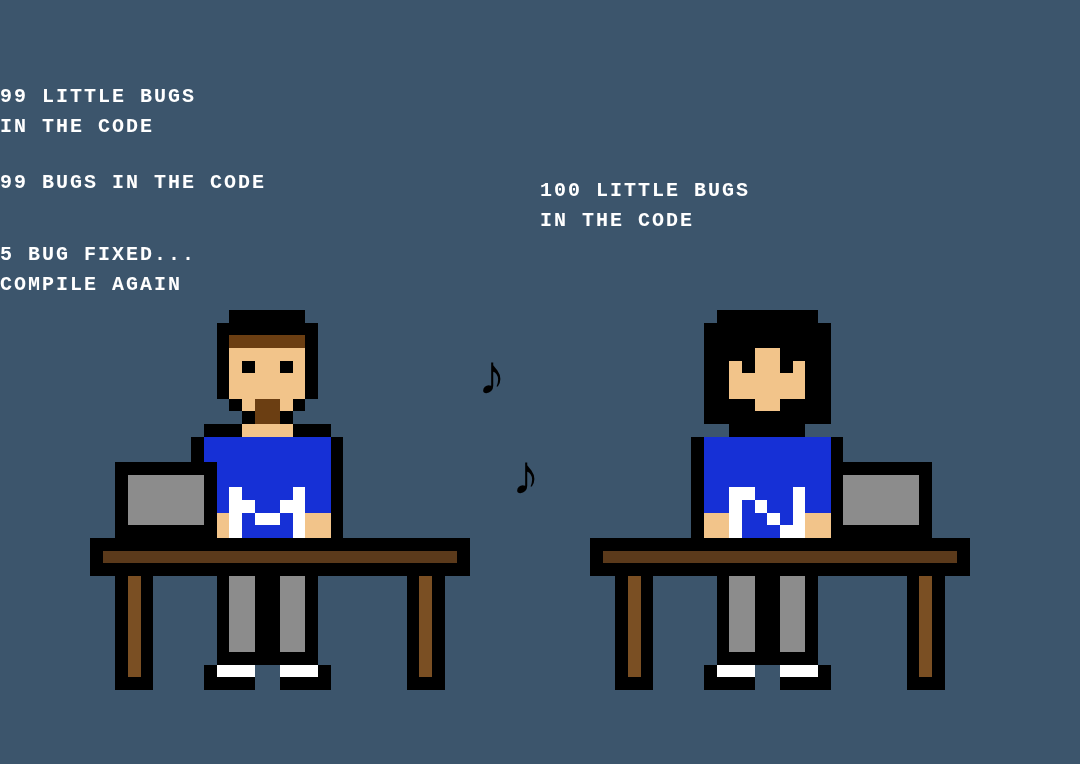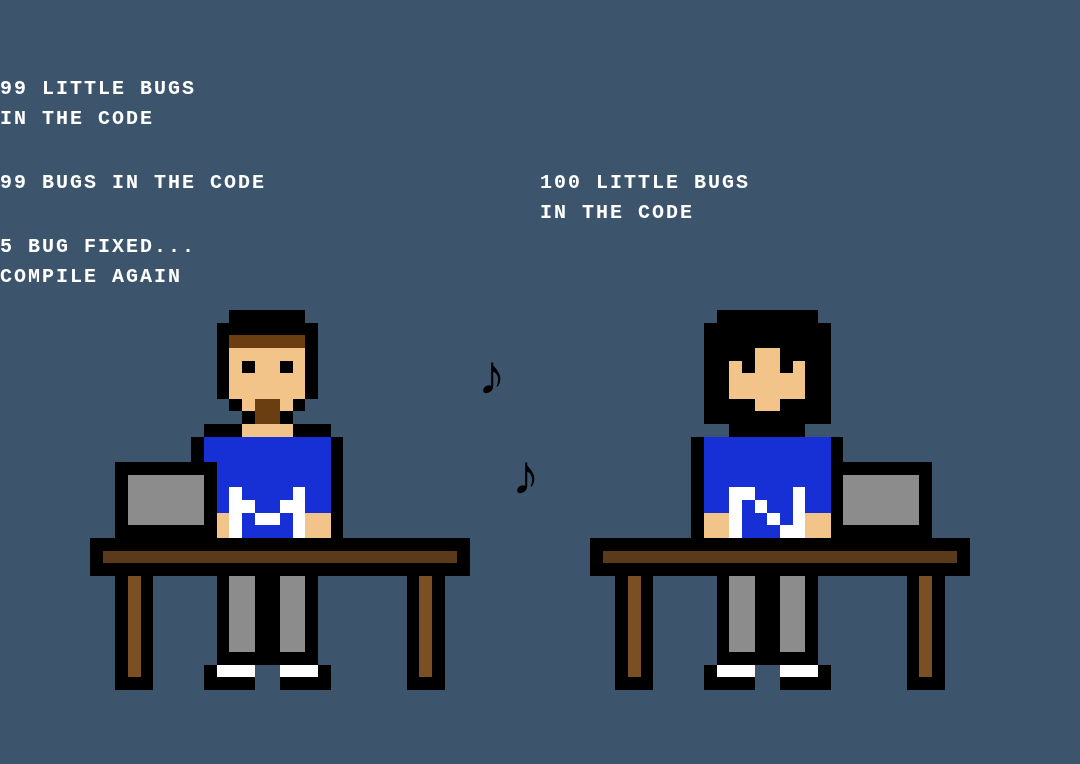--- a/index.html
+++ b/index.html
@@ -11,24 +11,24 @@
     color:#fff;
     overflow:hidden;
     position:relative;
     letter-spacing:2px;
   }
 
   .caption{
     font-size:20px;
     line-height:30px;
     white-space:pre;
-    margin-top:16px;
+    margin-top:24px;
   }
   .cap1{ position:absolute; top:58px;  left:0; width:540px;}
-  .cap2{ position:absolute; top:152px; left:0; width:540px;}
+  .cap2{ position:absolute; top:144px; left:0; width:540px;}
   .cap3{ position:absolute; top:216px; left:0; width:540px;}
   .cap4{ position:absolute; top:152px; left:540px; width:540px;}
 
   svg.sprite{
     position:absolute;
     image-rendering:pixelated;
     shape-rendering:crispEdges;
   }
   .sprite-left { left:90px;  top:310px; width:380px; }
   .sprite-right{ left:590px; top:310px; width:380px; }

